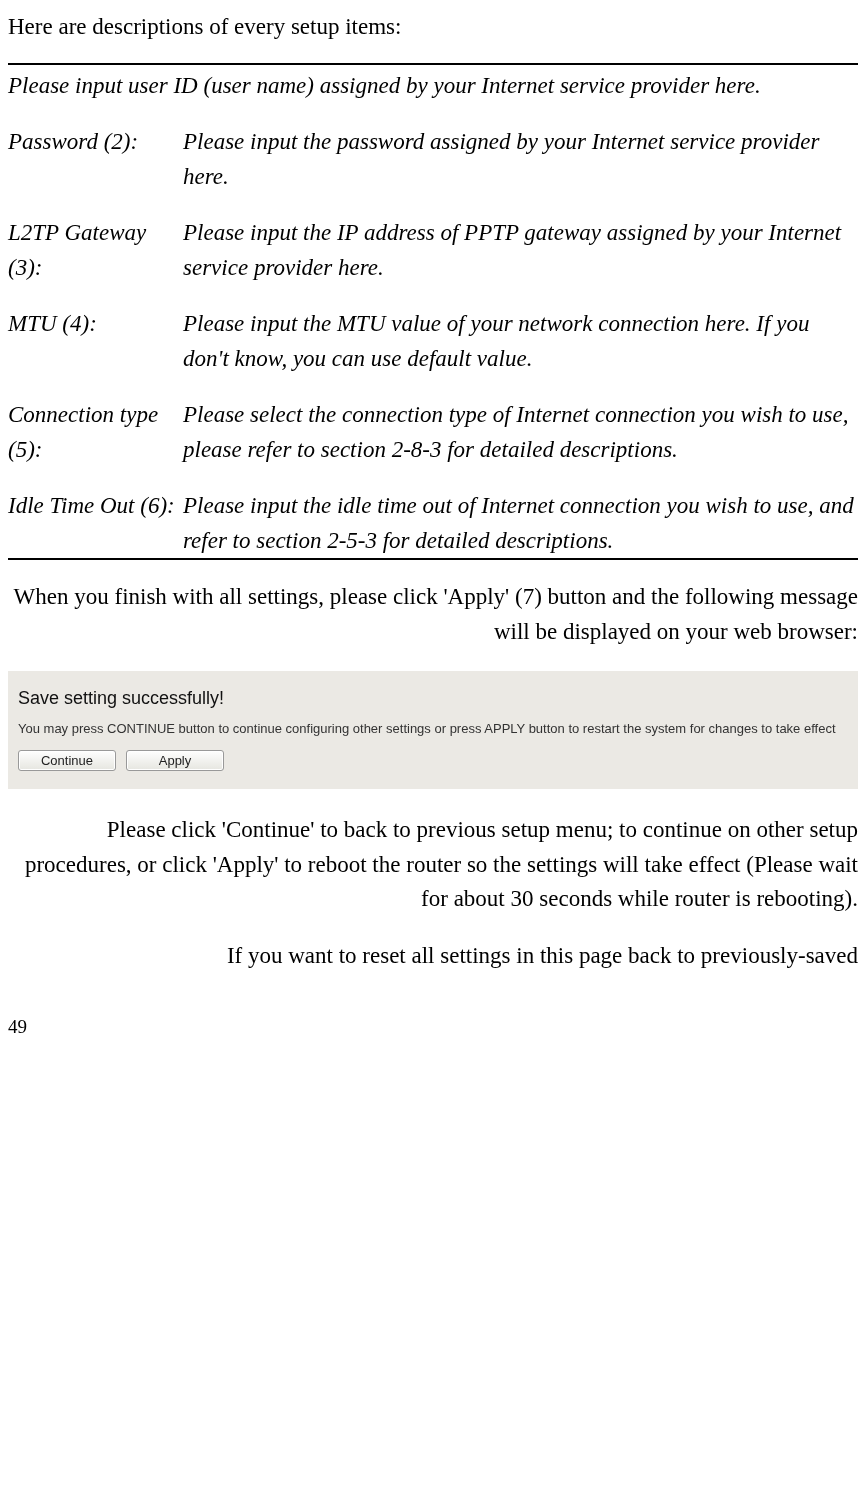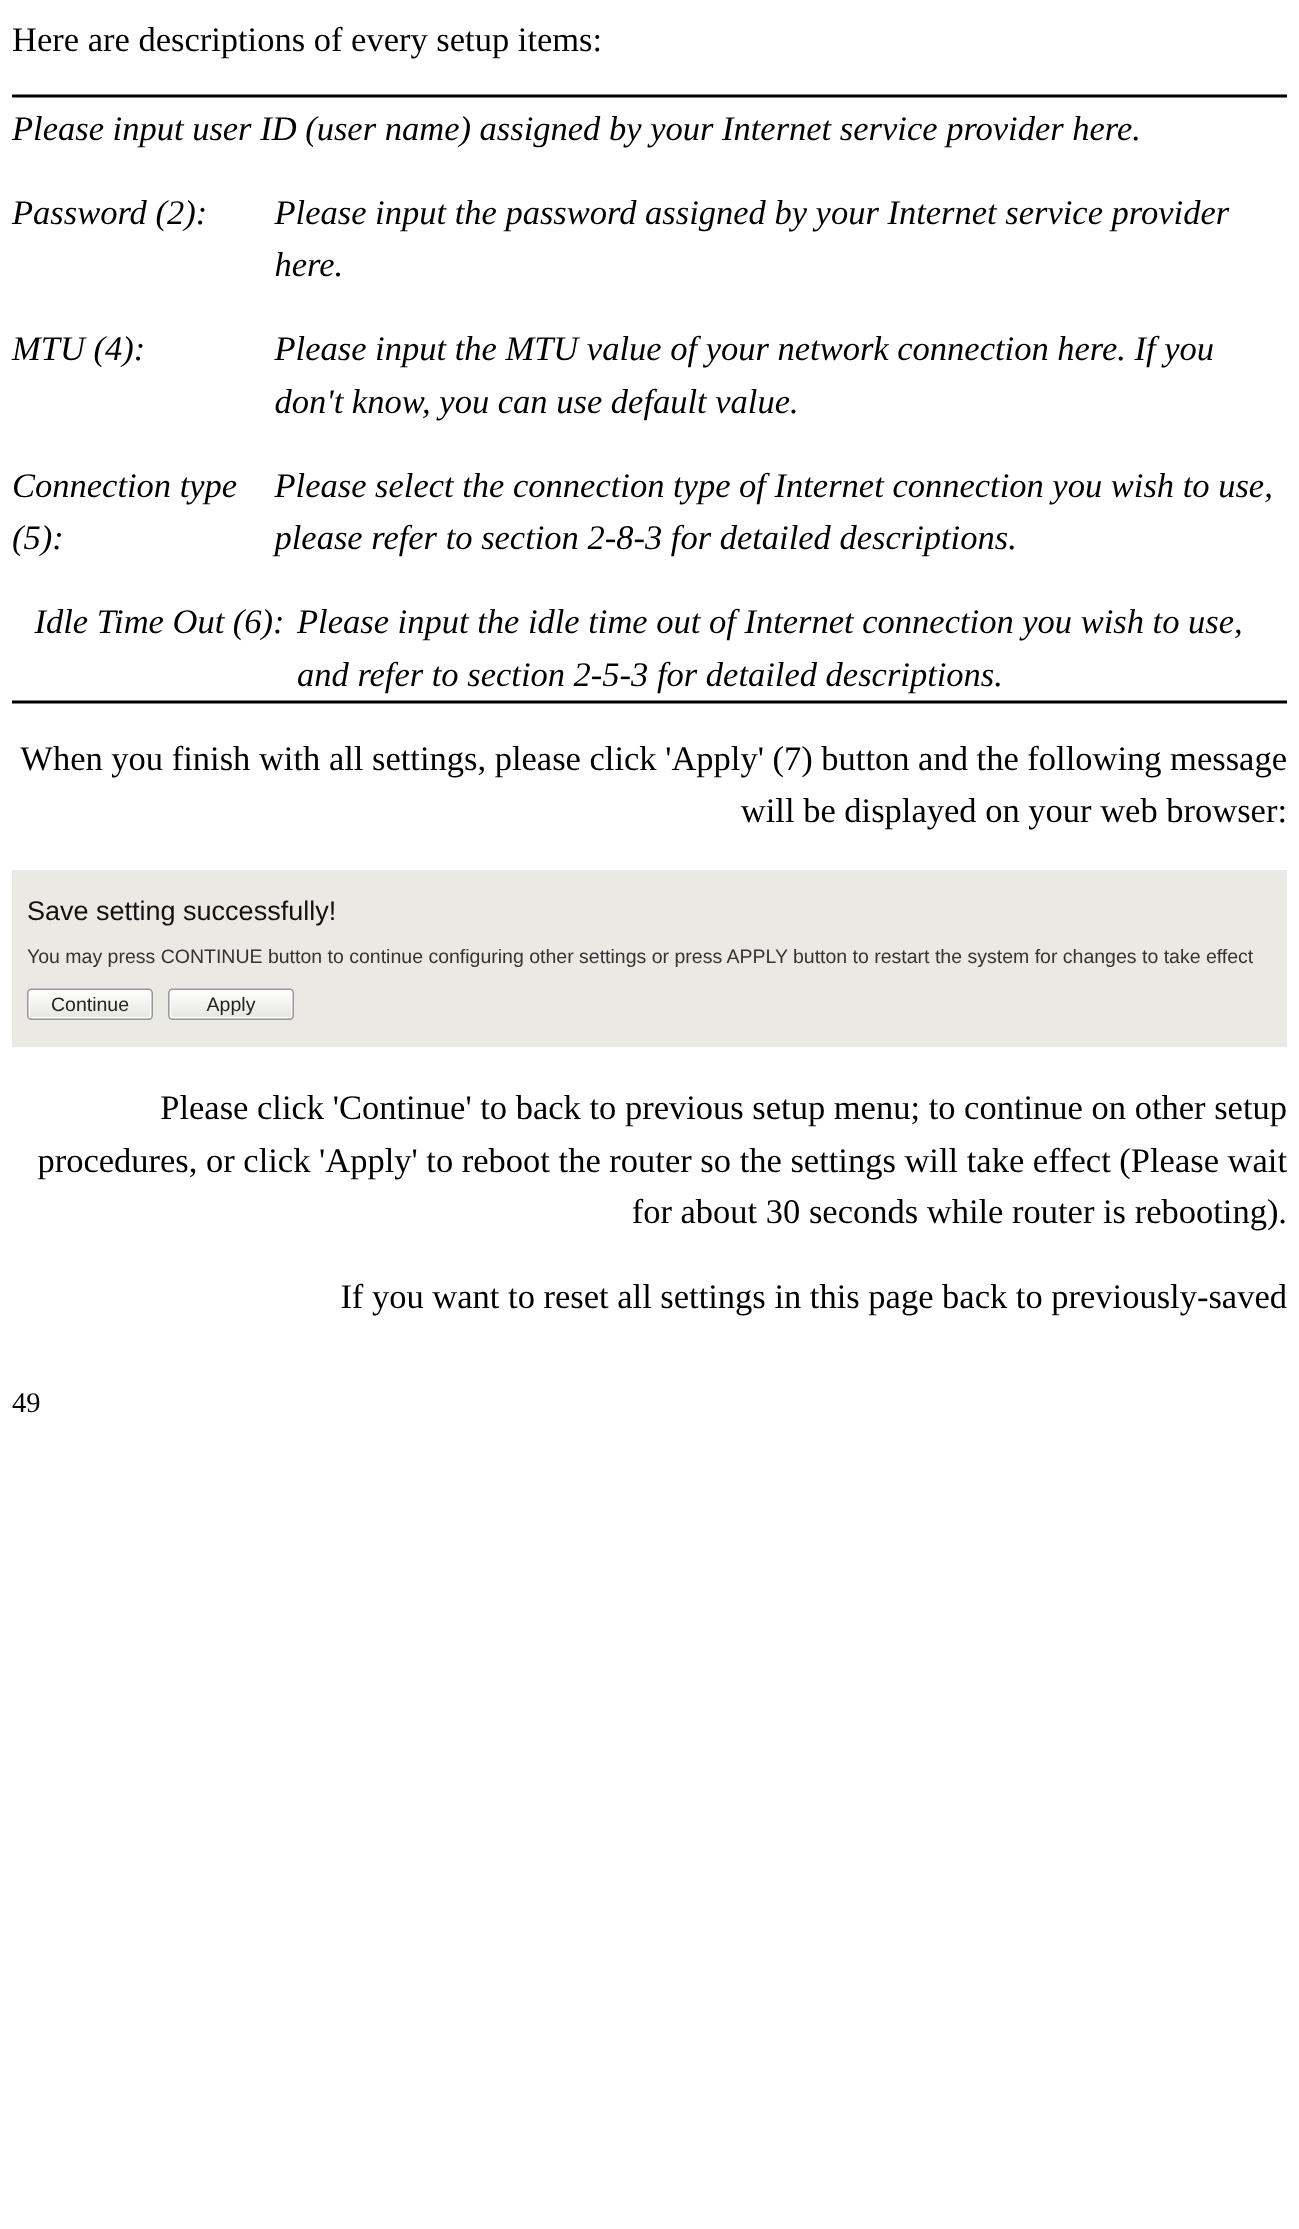--- a/index.html
+++ b/index.html
@@ -22,21 +22,20 @@
       padding: 4px 0 0 0;
       margin-bottom: 20px;
       font-style: italic;
     }
     .setup-row {
       display: flex;
       margin-bottom: 22px;
     }
     .setup-row:last-child {
       margin-bottom: 0;
-      margin-left: 15px;
     }
     .setup-label {
       width: 175px;
       flex-shrink: 0;
     }
     .setup-desc {
       flex: 1;
     }
     .para {
       margin-bottom: 22px;
@@ -61,21 +60,21 @@
       line-height: 1.4;
     }
     .ui-buttons {
       display: flex;
       gap: 10px;
     }
     .ui-btn {
       font-family: Arial, Helvetica, sans-serif;
       font-size: 13px;
       padding: 2px 0;
-      width: 84px;
+      width: 98px;
       text-align: center;
       background: linear-gradient(#fefefe, #e6e6e0);
       border: 1px solid #999;
       border-radius: 3px;
       color: #222;
       box-shadow: inset 0 0 0 1px #fff;
       cursor: pointer;
     }
     .page-num {
       text-align: left;
@@ -88,20 +87,24 @@
 
 <div class="intro">Here are descriptions of every setup items:</div>
 
 <div class="setup-table">
   <div class="setup-row">
     <div class="setup-desc">Please input user ID (user name) assigned by your Internet service provider here.</div>
   </div>
   <div class="setup-row">
     <div class="setup-label">Password (2):</div>
     <div class="setup-desc">Please input the password assigned by your Internet service provider here.</div>
+  </div>
+  <div class="setup-row">
+    <div class="setup-label">L2TP Gateway (3):</div>
+    <div class="setup-desc">Please input the IP address of PPTP gateway assigned by your Internet service provider here.</div>
   </div>
   <div class="setup-row">
     <div class="setup-label">MTU (4):</div>
     <div class="setup-desc">Please input the MTU value of your network connection here. If you don't know, you can use default value.</div>
   </div>
   <div class="setup-row">
     <div class="setup-label">Connection type (5):</div>
     <div class="setup-desc">Please select the connection type of Internet connection you wish to use, please refer to section 2-8-3 for detailed descriptions.</div>
   </div>
   <div class="setup-row">

